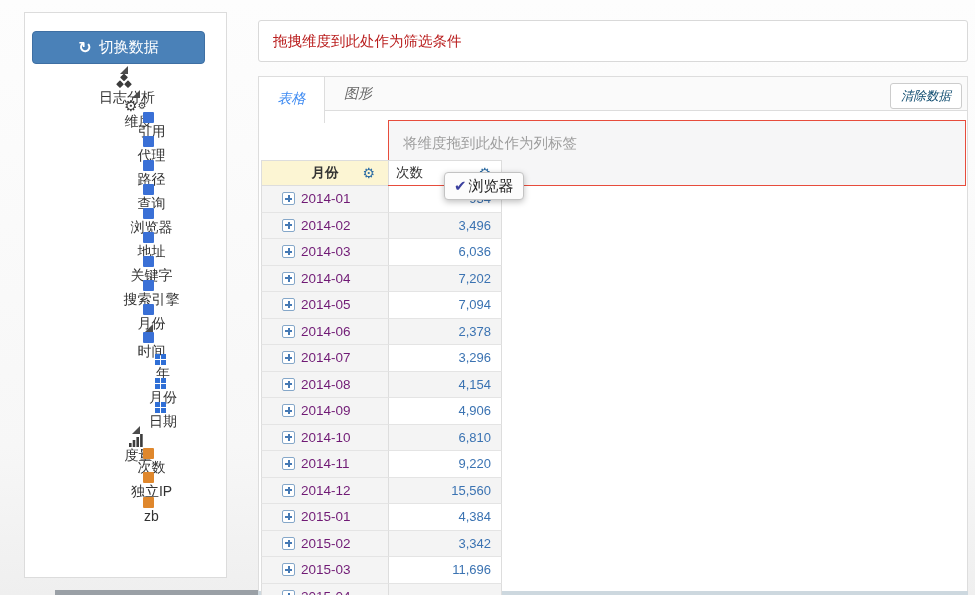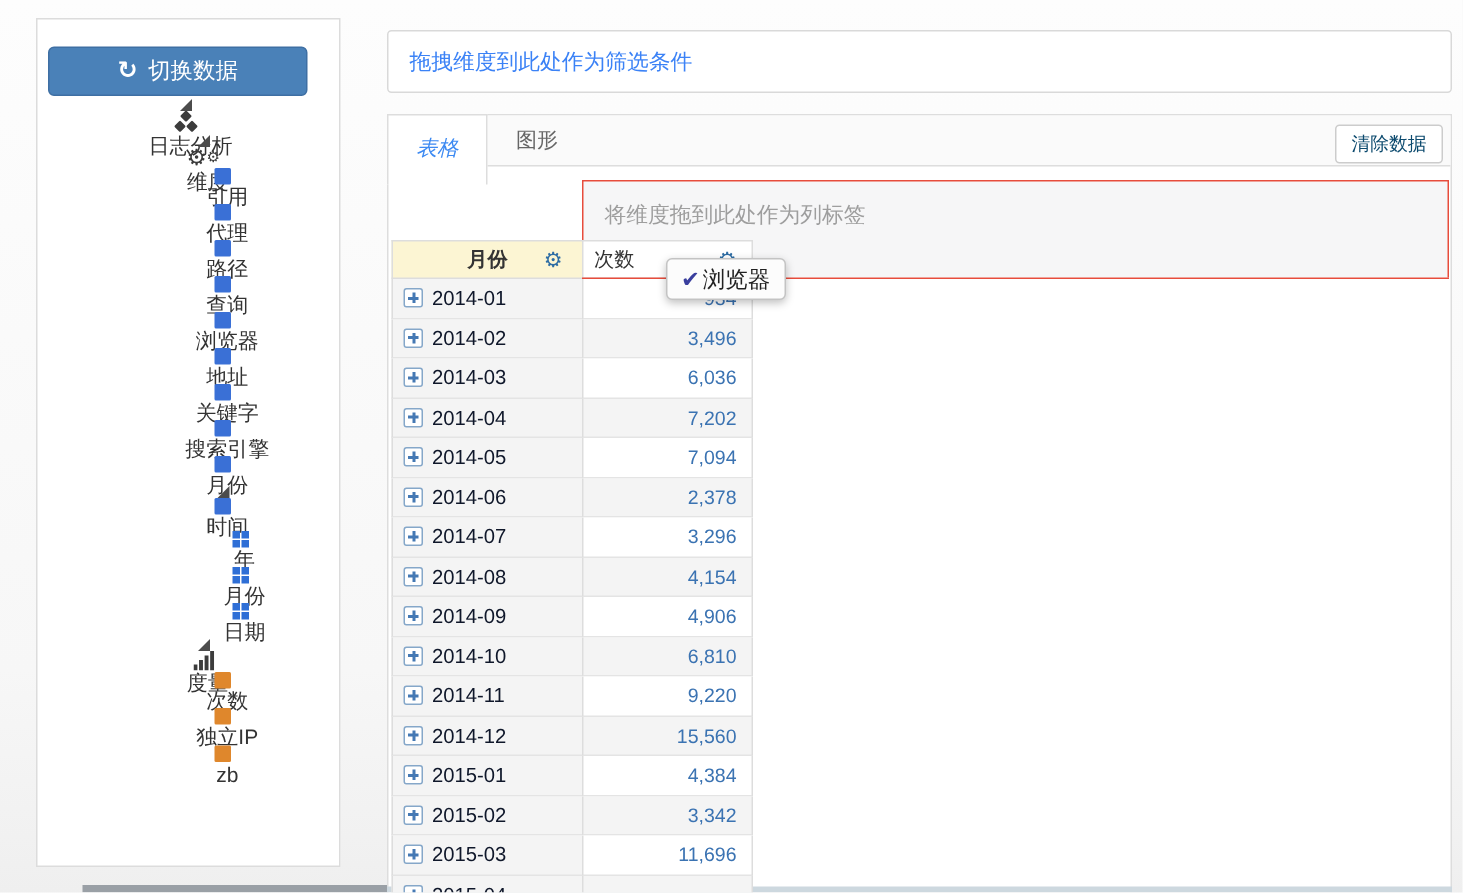--- a/index.html
+++ b/index.html
@@ -33,27 +33,27 @@
     linear-gradient(#2f6fd6,#2f6fd6) 6px 0/5px 5px no-repeat,
     linear-gradient(#2f6fd6,#2f6fd6) 0 6px/5px 5px no-repeat,
     linear-gradient(#2f6fd6,#2f6fd6) 6px 6px/5px 5px no-repeat; }
   .gearsym { color:#3c3c3c; font-size:15px; line-height:1; }
   .gearsym .small { font-size:10px; vertical-align:top; }
 
   
   .filterbar { position:absolute; left:258px; top:20px; width:710px; height:42px;
                background:#fff; border:1px solid #d9d9d9; border-radius:3px;
                display:flex; align-items:center; padding-left:14px;
-               font-size:14.5px; color:#3b82f6; }
+               font-size:14.5px; color:#b91c1c; }
 
   
   .card { position:absolute; left:258px; top:76px; width:710px; height:520px;
           background:#fff; border:1px solid #ddd; border-bottom:none; }
   .tabbar { position:absolute; left:0; top:0; width:100%; height:34px;
-            background:#fafafa; border-bottom:1px solid #ddd; }
+            background:#fafafa; border-bottom:1px solid #ddd;font-style:italic; }
   .tab-active { position:absolute; left:-1px; top:-1px; width:67px; height:47px;
                 background:#fff; border:1px solid #ddd; border-top:1px solid #ddd;
                 border-bottom:none; display:flex; align-items:flex-start; justify-content:center;
                 padding-top:13px; color:#3d8af2; font-size:14px; cursor:pointer; z-index:4;font-style:italic; }
   .tab-inactive { position:absolute; left:66px; top:0; width:66px; height:34px;
                   display:flex; align-items:center; justify-content:center;
                   color:#666; font-size:14px; cursor:pointer; }
   .clear-btn { position:absolute; right:5px; top:6px; height:26px; padding:0 10px;
                background:#fff; border:1px solid #ccc; border-radius:3px;
                font-size:12.5px; color:#0c4a6e; display:flex; align-items:center; cursor:pointer; }
@@ -74,21 +74,21 @@
              display:flex; align-items:center; justify-content:center; }
   .h-month .hgear { position:absolute; right:13px; top:5px; }
   .h-val { position:relative; width:114px; background:#fff;
            border:1px solid #ddd; font-size:13.5px; color:#333;
            display:flex; align-items:center; padding-left:7px; }
   .h-val .hgear { position:absolute; right:10px; top:5px; }
   .hgear { color:#2e6da4; font-size:14px; line-height:1; cursor:pointer; }
   .prow { display:flex; height:26.5px; }
   .c-month { width:127px; background:#f4f4f4; border-left:1px solid #ddd;
              border-bottom:1px solid #e4e4e4; display:flex; align-items:center;
-             padding-left:7px; gap:6px; font-size:13.5px; color:#0f172a; }
+             padding-left:20px; gap:6px; font-size:13.5px; color:#701a75; }
   .c-val { width:114px; background:#fff; border-left:1px solid #ddd; border-right:1px solid #ddd;
            border-bottom:1px solid #e4e4e4; text-align:right; padding-right:10px;
            font-size:13px; color:#3b73b2; display:flex; align-items:center; justify-content:flex-end; }
   .prow:nth-child(even) .c-val { background:#f4f4f4; }
   .plusbox { position:relative; width:13px; height:13px; border:1px solid #85a7c9;
              border-radius:2px; background:#fff; flex:none; cursor:pointer; }
   .plusbox::before { content:""; position:absolute; left:2px; right:2px; top:50%;
                      height:2px; margin-top:-1px; background:#4579b4; }
   .plusbox::after { content:""; position:absolute; top:2px; bottom:2px; left:50%;
                     width:2px; margin-left:-1px; background:#4579b4; }

